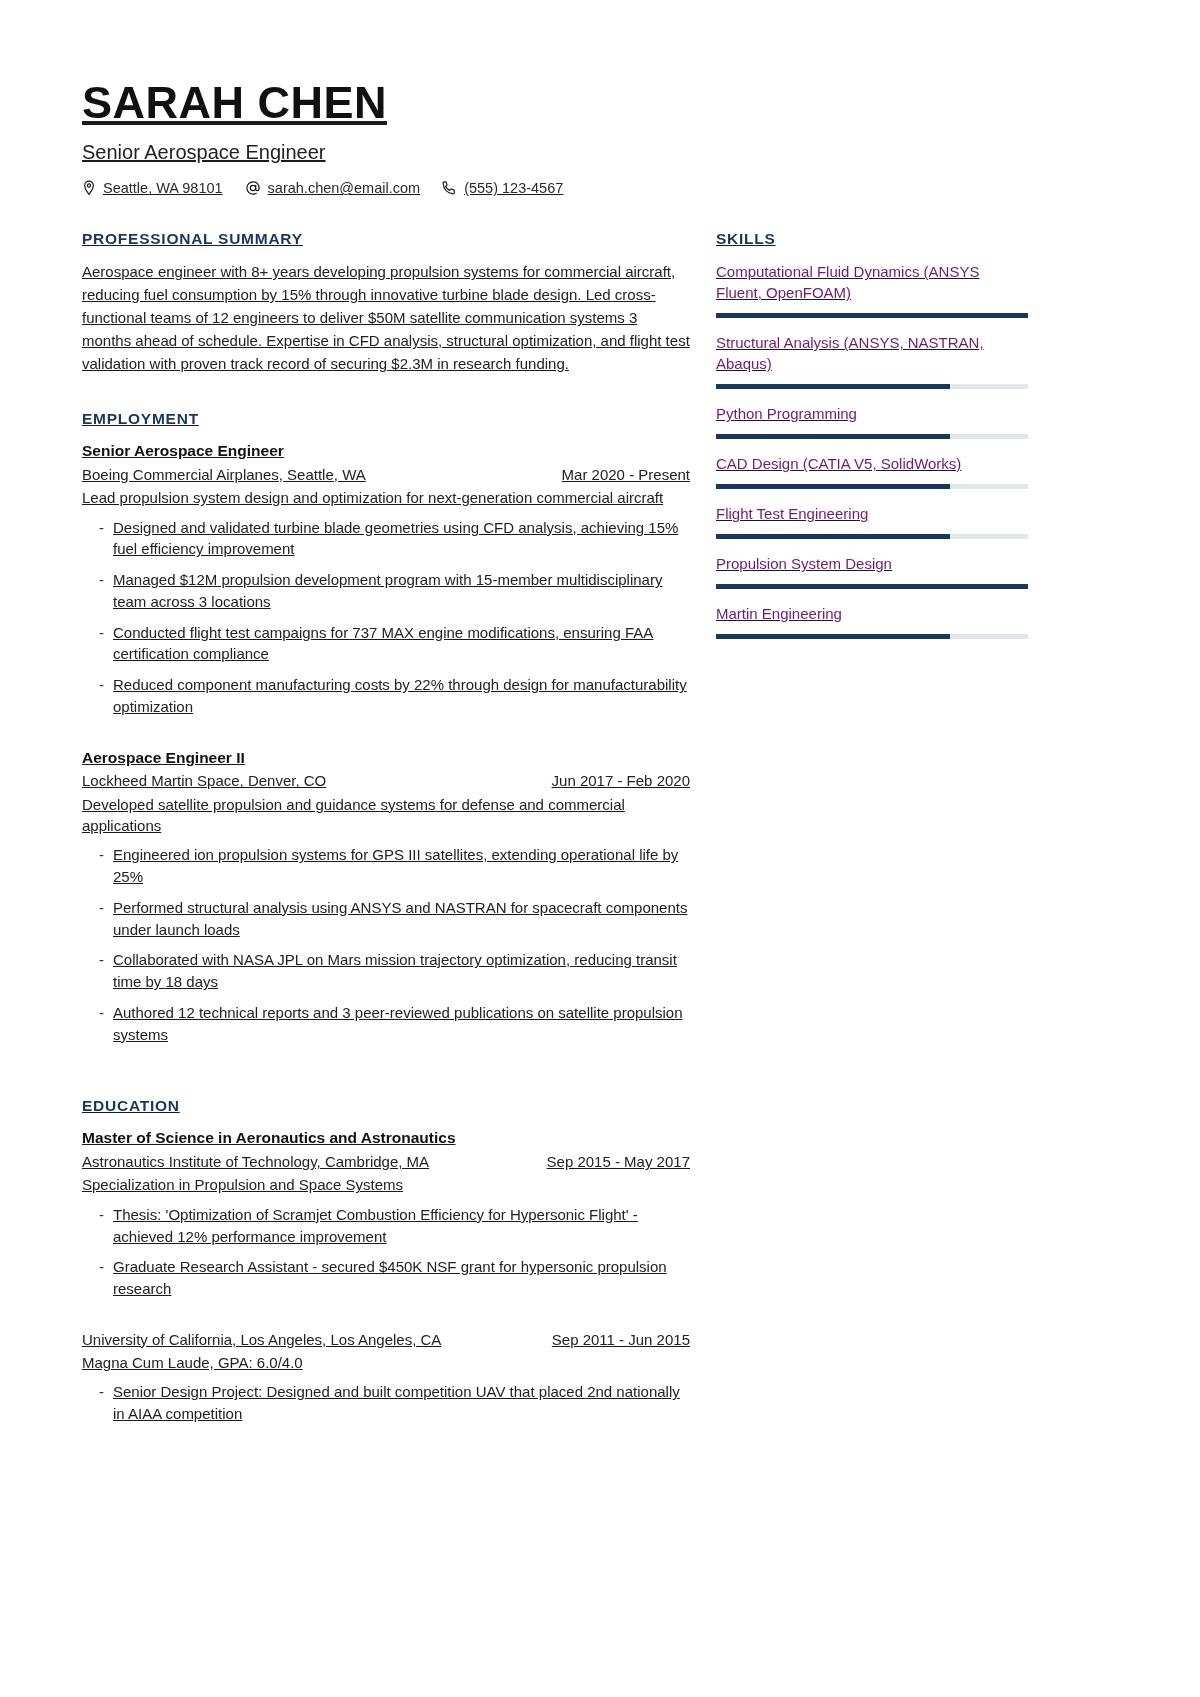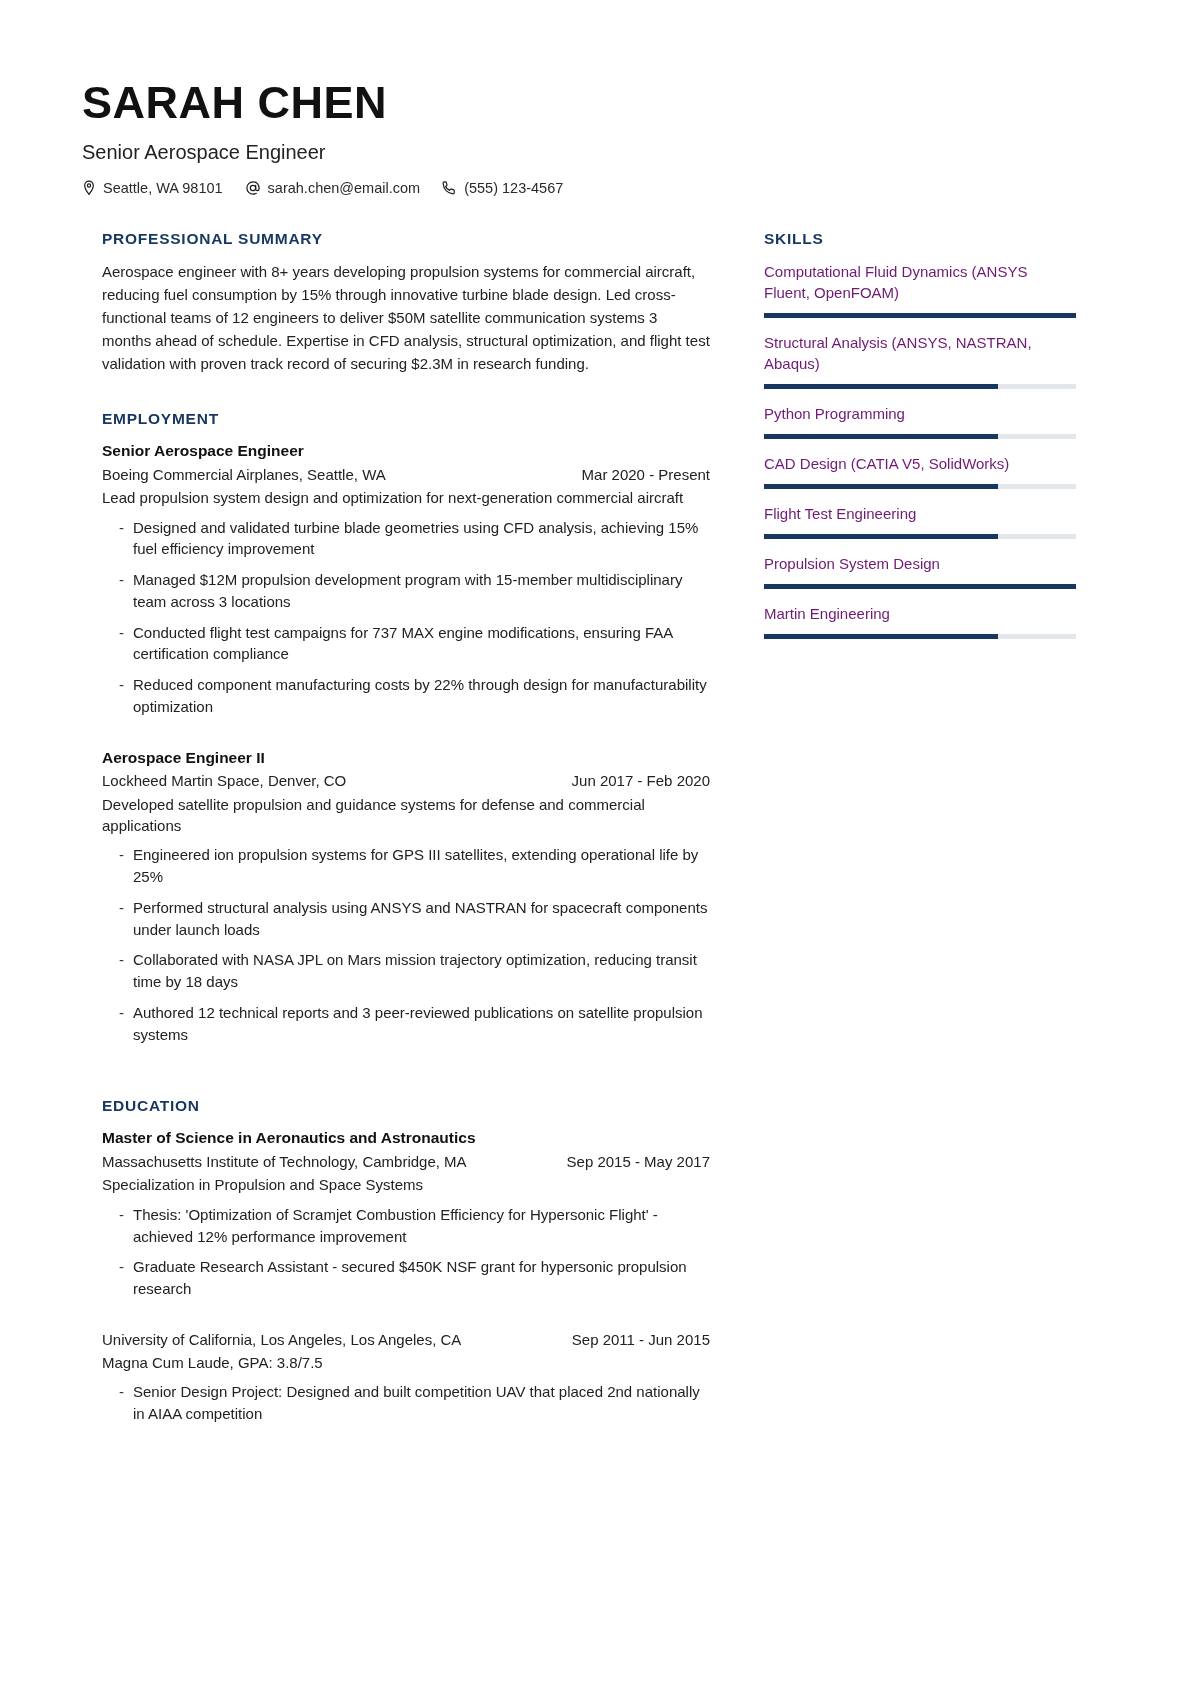--- a/index.html
+++ b/index.html
@@ -11,20 +11,21 @@
     font-family: "Liberation Sans", sans-serif;
     color: #1a1a1a;
     -webkit-font-smoothing: antialiased;
   }
 
   .page {
     position: relative;
     width: 1200px;
     height: 1697px;
     padding: 78px 80px 0 82px;
+    text-decoration: underline;
   }
 
   
   .header { margin-bottom: 10px; }
 
   .full-name {
     font-size: 45px;
     font-weight: bold;
     letter-spacing: 0.5px;
     color: #111111;
@@ -52,24 +53,23 @@
     align-items: center;
     gap: 7px;
     white-space: nowrap;
   }
 
   .contact-item svg { display: block; }
 
   
   .body-grid {
     display: flex;
-    gap: 54px;
+    gap: 26px;
     margin-top: 34px;
     align-items: flex-start;
-    margin-left: 20px;
   }
 
   .col-main { width: 608px; flex: none; }
   .col-side { width: 312px; flex: none; padding-top: 0; }
 
   
   .section-title {
     font-size: 15.5px;
     font-weight: bold;
     letter-spacing: 0.75px;
@@ -264,36 +264,36 @@
         </div>
       </section>
 
       <section class="section" style="margin-top:52px;">
         <h2 class="section-title">EDUCATION</h2>
         <div>
 
           <div class="entry">
             <div class="entry-title">Master of Science in Aeronautics and Astronautics</div>
             <div class="entry-meta">
-              <span class="entry-org">Massachusetts Institute of Technology, Cambridge, MA</span>
+              <span class="entry-org">Astronautics Institute of Technology, Cambridge, MA</span>
               <span class="entry-dates">Sep 2015 - May 2017</span>
             </div>
             <div class="entry-desc">Specialization in Propulsion and Space Systems</div>
             <ul class="bullets">
               <li class="bullet"><span class="dash">-</span><span>Thesis: 'Optimization of Scramjet Combustion Efficiency for Hypersonic Flight' - achieved 12% performance improvement</span></li>
               <li class="bullet"><span class="dash">-</span><span>Graduate Research Assistant - secured $450K NSF grant for hypersonic propulsion research</span></li>
             </ul>
           </div>
 
           <div class="entry" style="margin-top:30px;">
             <div class="entry-meta">
               <span class="entry-org">University of California, Los Angeles, Los Angeles, CA</span>
               <span class="entry-dates">Sep 2011 - Jun 2015</span>
             </div>
-            <div class="entry-desc">Magna Cum Laude, GPA: 3.8/7.5</div>
+            <div class="entry-desc">Magna Cum Laude, GPA: 6.0/4.0</div>
             <ul class="bullets">
               <li class="bullet"><span class="dash">-</span><span>Senior Design Project: Designed and built competition UAV that placed 2nd nationally in AIAA competition</span></li>
             </ul>
           </div>
 
         </div>
       </section>
 
     </div>
 

